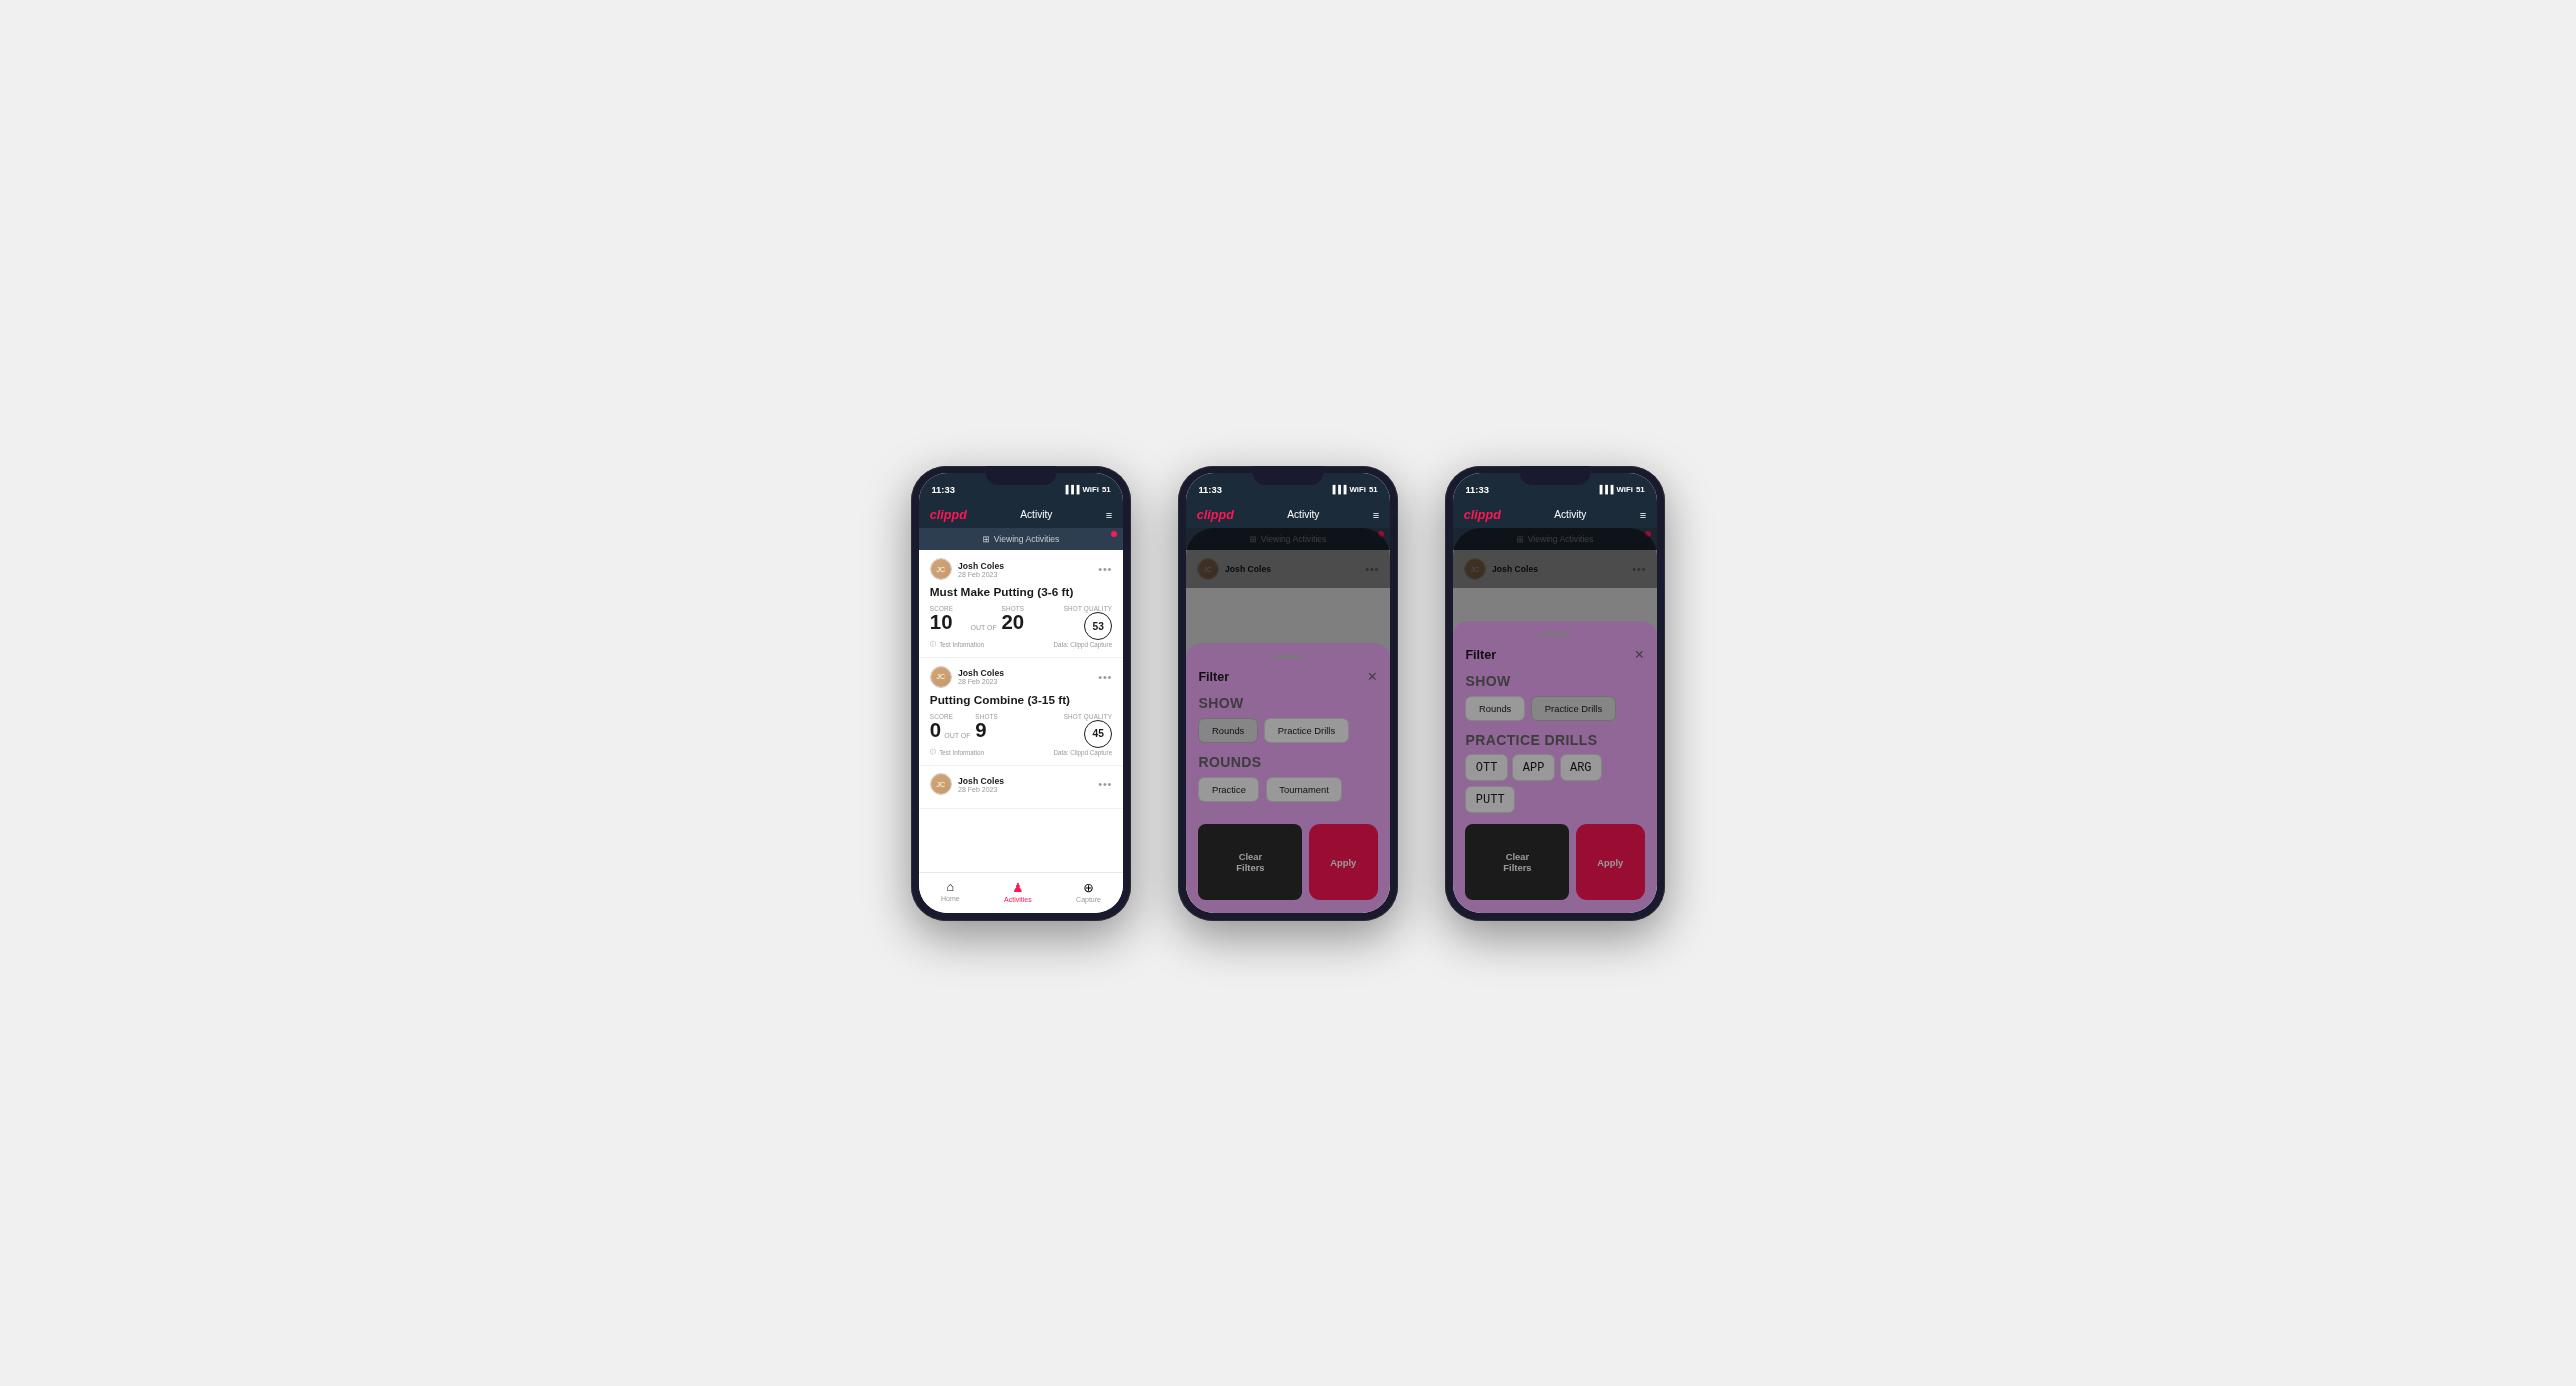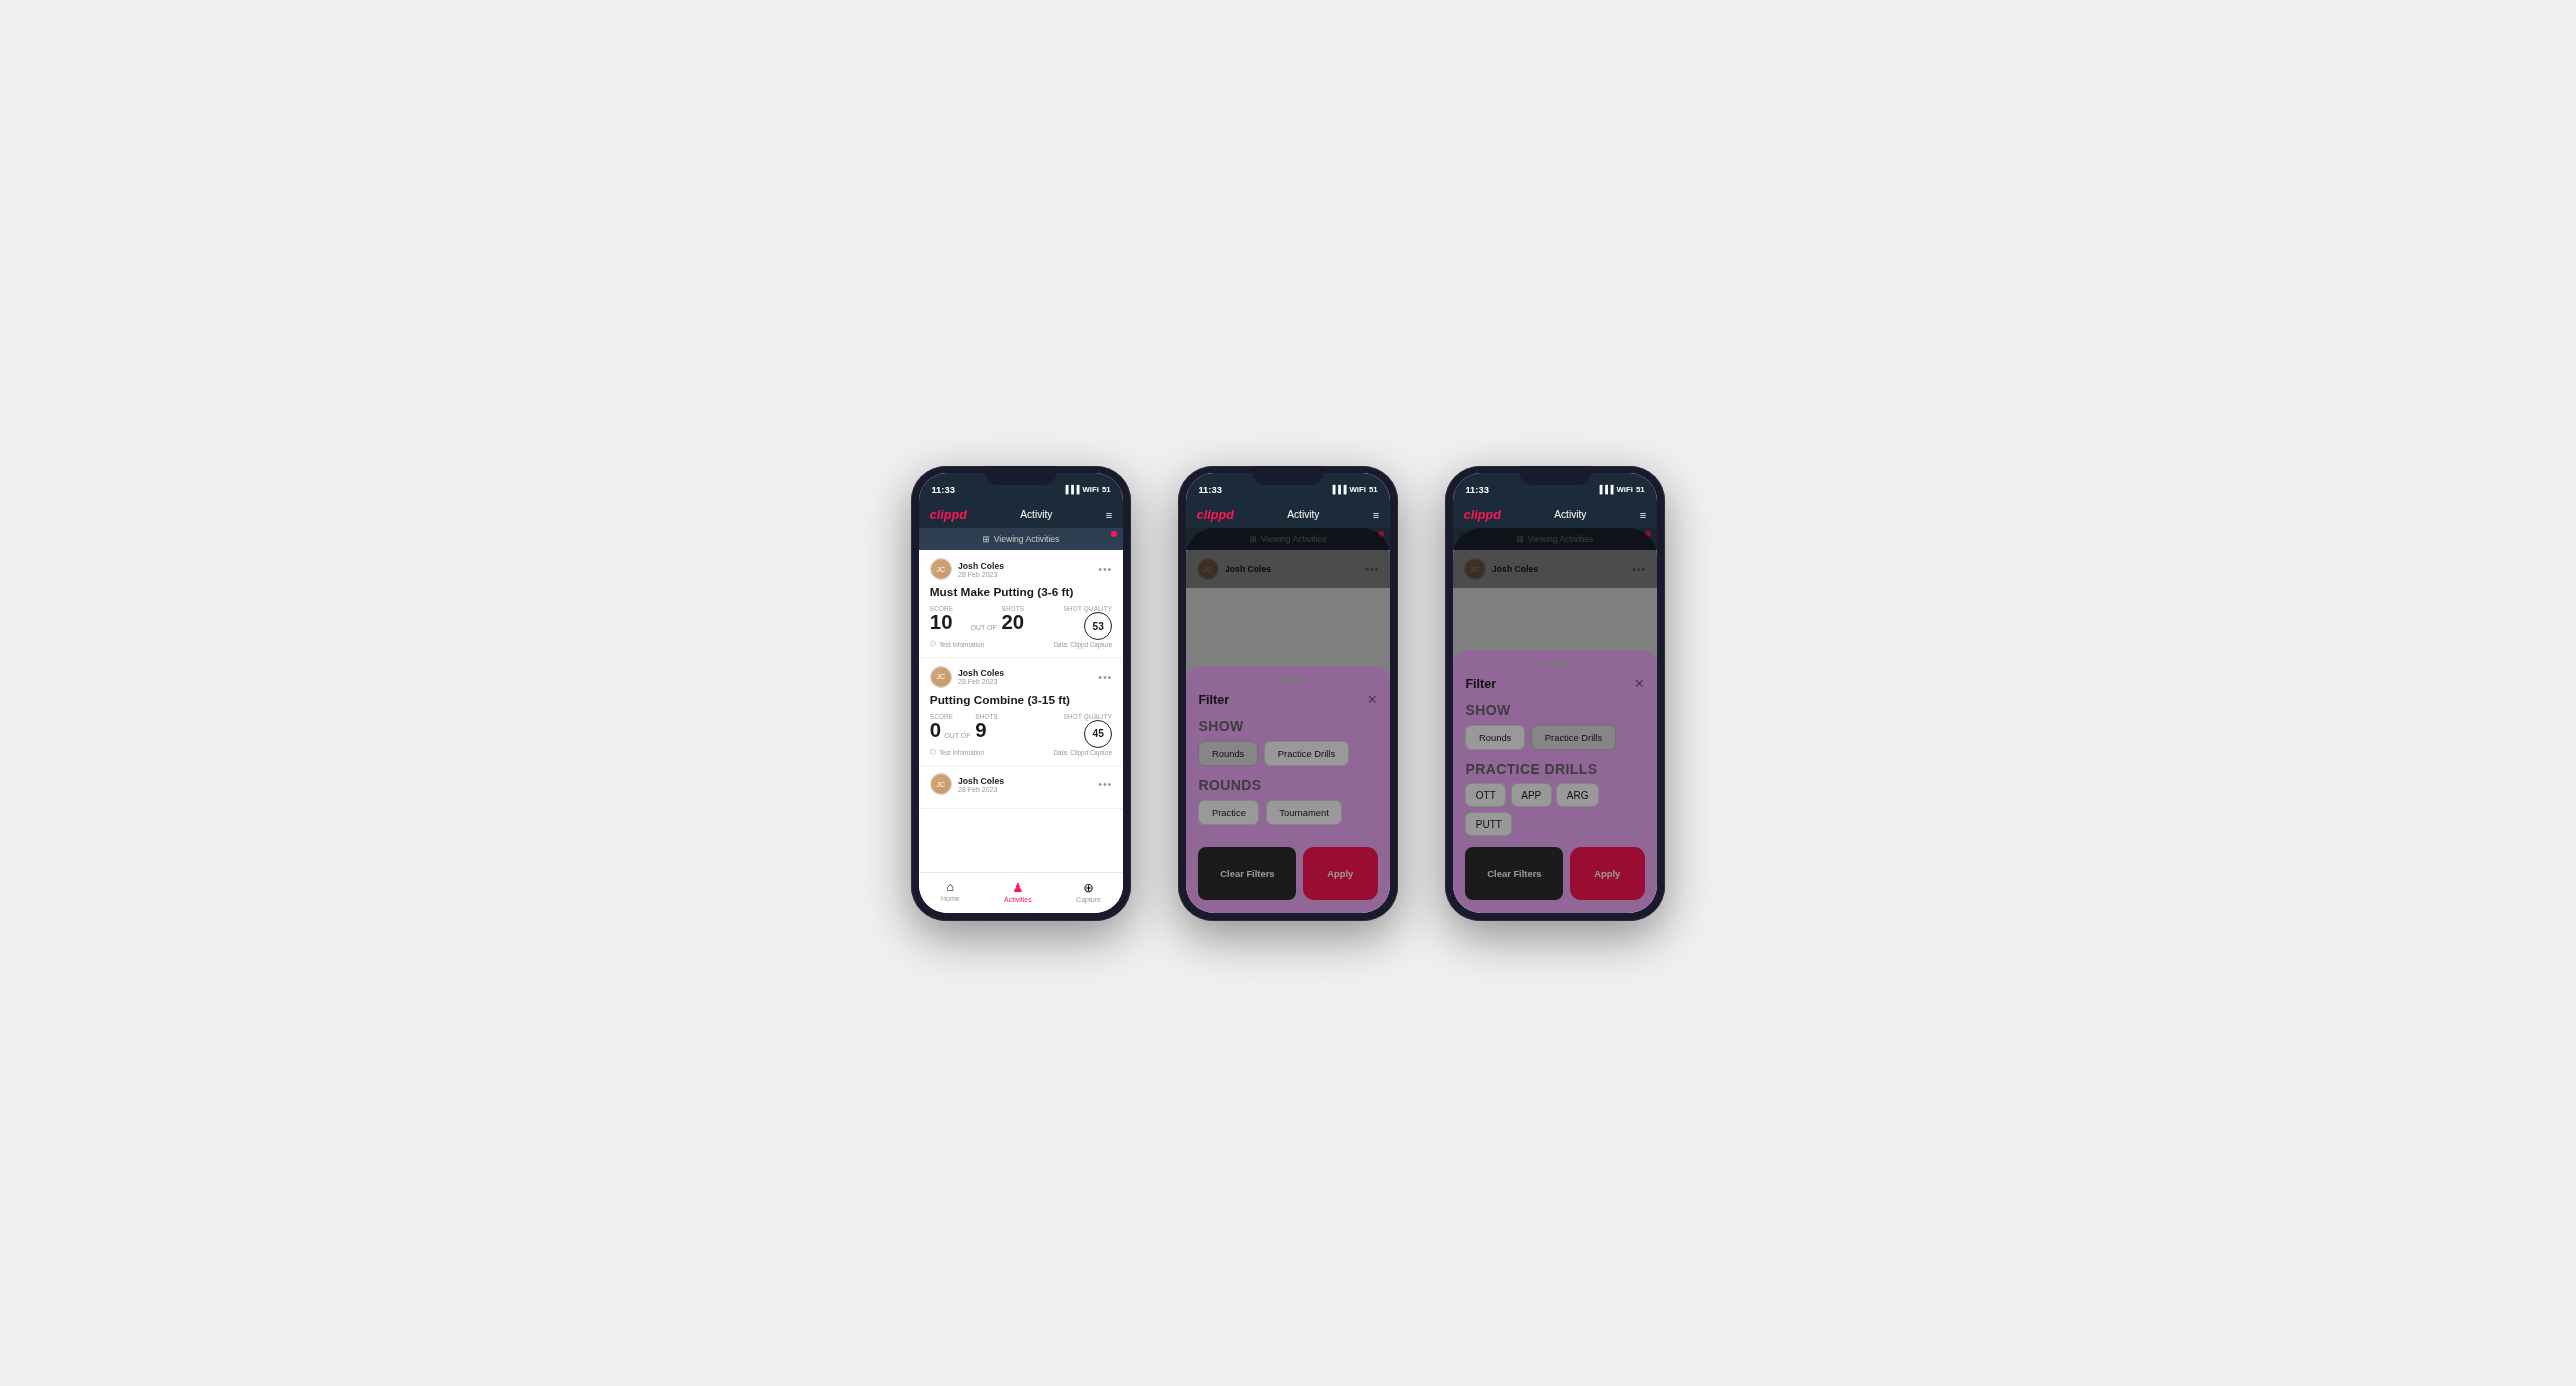--- a/index.html
+++ b/index.html
@@ -306,21 +306,21 @@
     }
 
     .filter-footer {
       display: flex;
       gap: 6.3px;
       margin-top: auto;
       padding-top: 11px;
     }
     .clear-btn {
       flex: 1;
-      padding: 21px;
+      padding: 27px;
       background: #2d2d2d;
       color: #fff;
       border: none;
       border-radius: 7.8px;
       font-size: 9.4px;
       font-weight: 600;
       cursor: pointer;
     }
     .apply-btn {
       flex: 1;
@@ -341,24 +341,25 @@
     .drill-tags {
       display: flex;
       gap: 4.7px;
       flex-wrap: wrap;
     }
     .drill-tag {
       padding: 5.5px 9.4px;
       border-radius: 6.3px;
       border: 0.8px solid #ddd;
       background: #fff;
-      font-size: 10px;
+      font-size: 12px;
       font-weight: 500;
       color: #1a1a1a;
       cursor: pointer;
+      font-family: Liberation Mono, monospace;
     }
   </style>
 </head>
 <body>
 
 <div class="screens-container">
 
   <div class="phone-frame">
     <div class="notch"></div>
     <div class="phone-screen">

